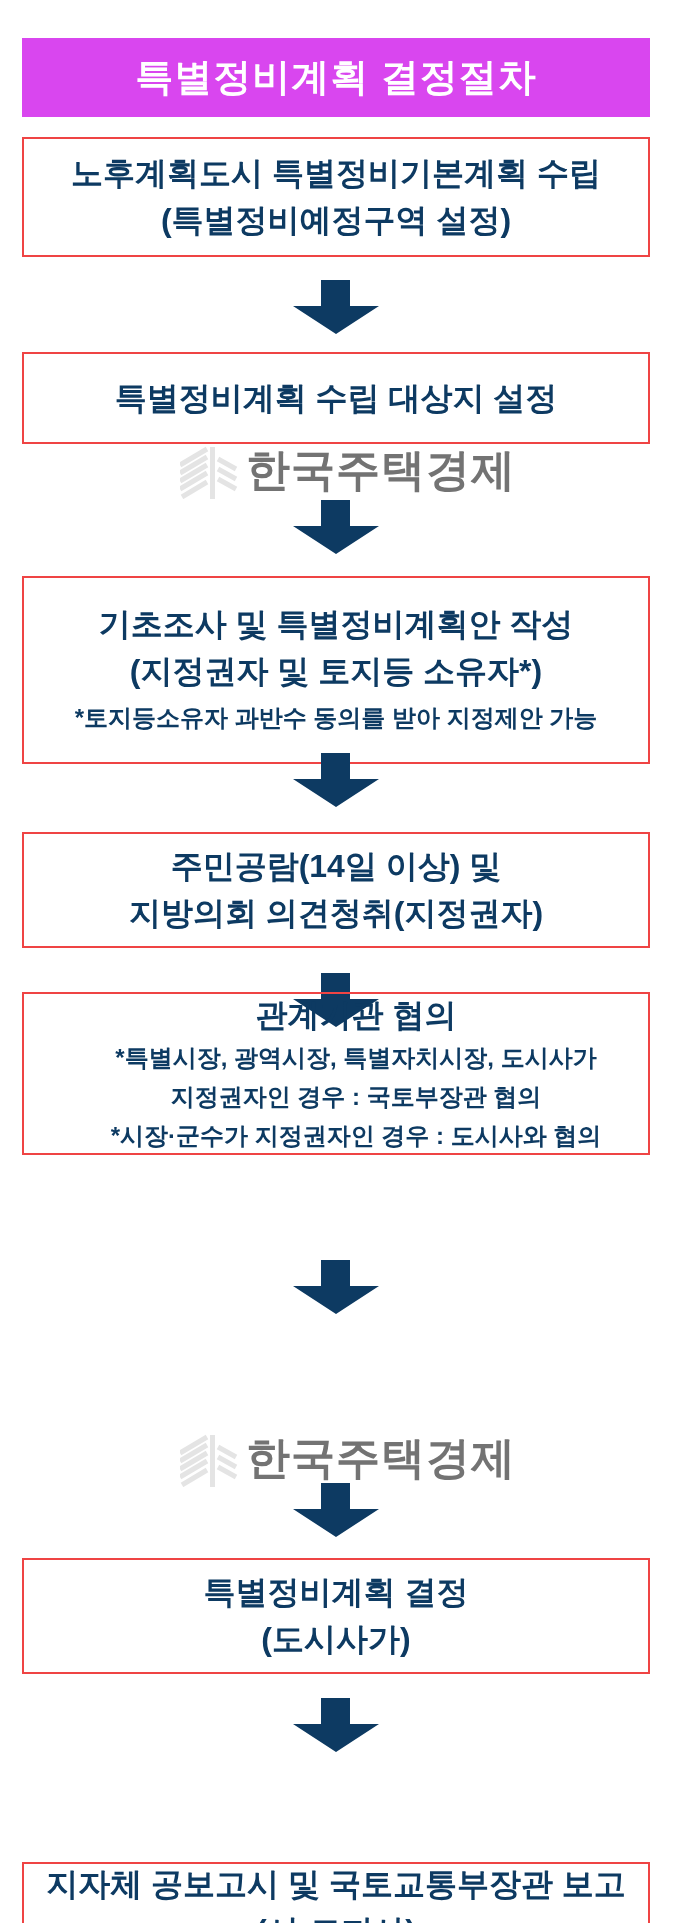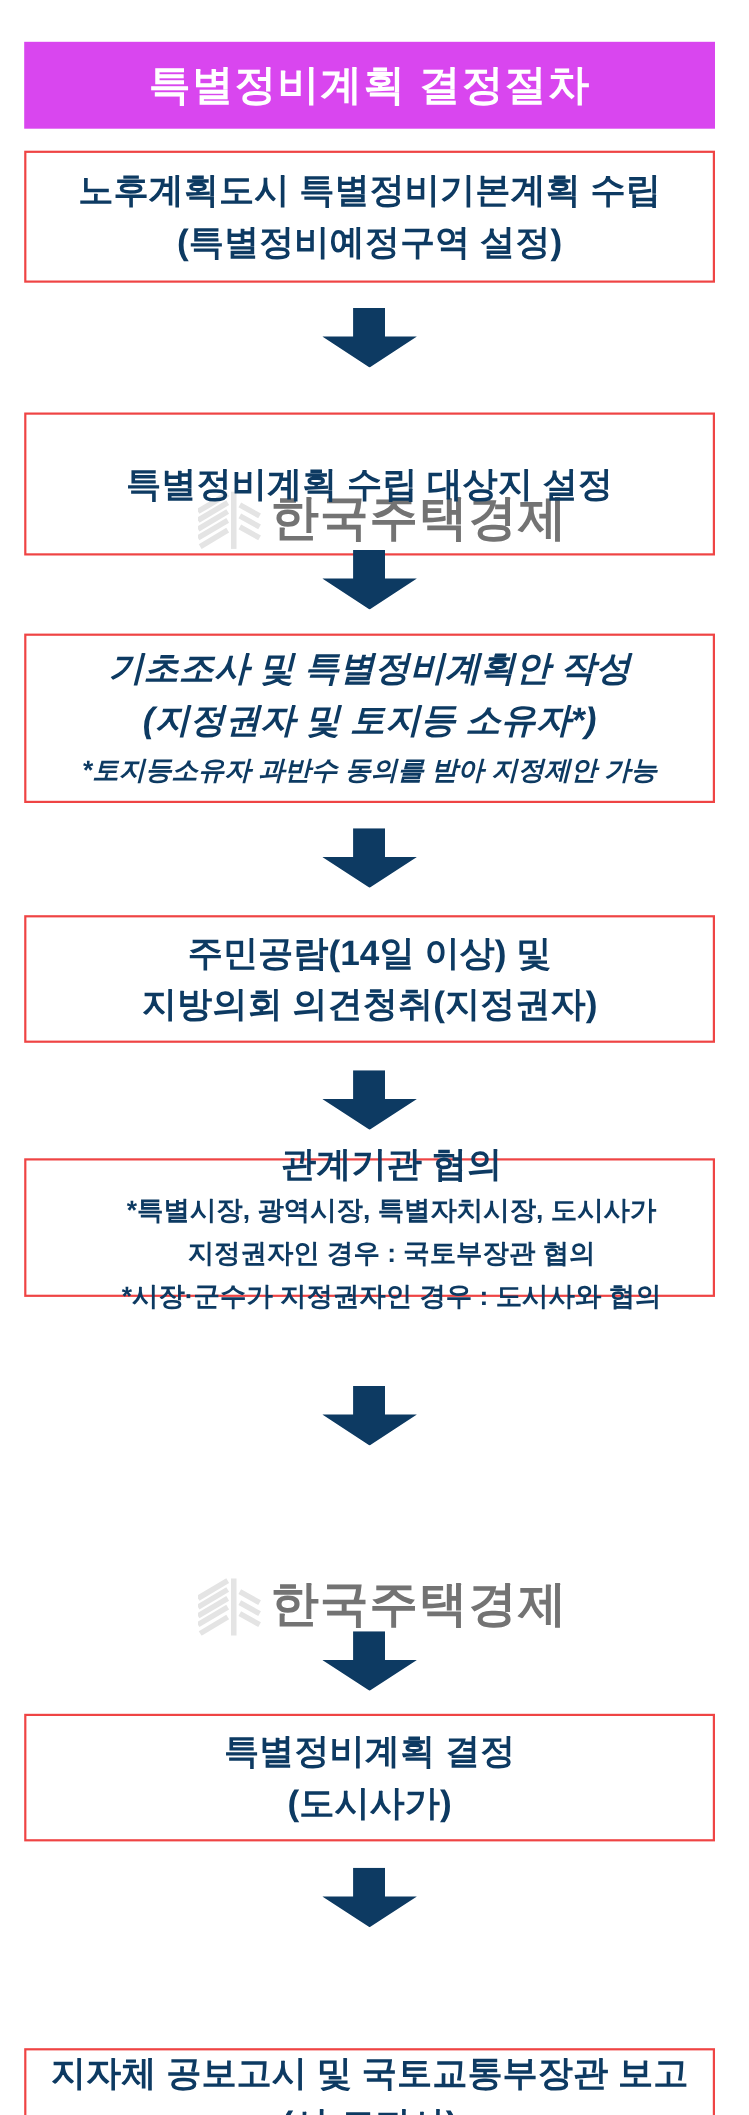--- a/index.html
+++ b/index.html
@@ -24,24 +24,24 @@
     position:absolute;left:22px;width:628px;
     border:2px solid #ef4444;
     box-sizing:border-box;
     display:flex;flex-direction:column;align-items:center;justify-content:center;
     color:#0d3a62;text-align:center;
     z-index:2;background:transparent;
   }
   .line{font-size:32px;line-height:47px;white-space:nowrap;}
   .note{font-size:24px;line-height:45px;white-space:nowrap;}
   .b1{top:137px;height:120px;}
-  .b2{top:375px;height:130px;}
-  .b3{top:576px;height:154px;font-style:italic;}
+  .b2{top:352px;height:92px;}
+  .b3{top:576px;height:188px;}
   .b4{top:832px;height:116px;}
-  .b5{top:1053px;height:126px;padding-left:40px;}
+  .b5{top:992px;height:163px;padding-left:40px;}
   .b5 .line{line-height:46px;}
   .b5 .note{line-height:39px;}
   .b6{top:1337px;height:115px;}
   .b7{top:1558px;height:116px;}
   .b8{top:1862px;height:92px;}
   
   .arrow{
     position:absolute;left:293px;width:86px;height:54px;
     z-index:2;display:block;
   }

